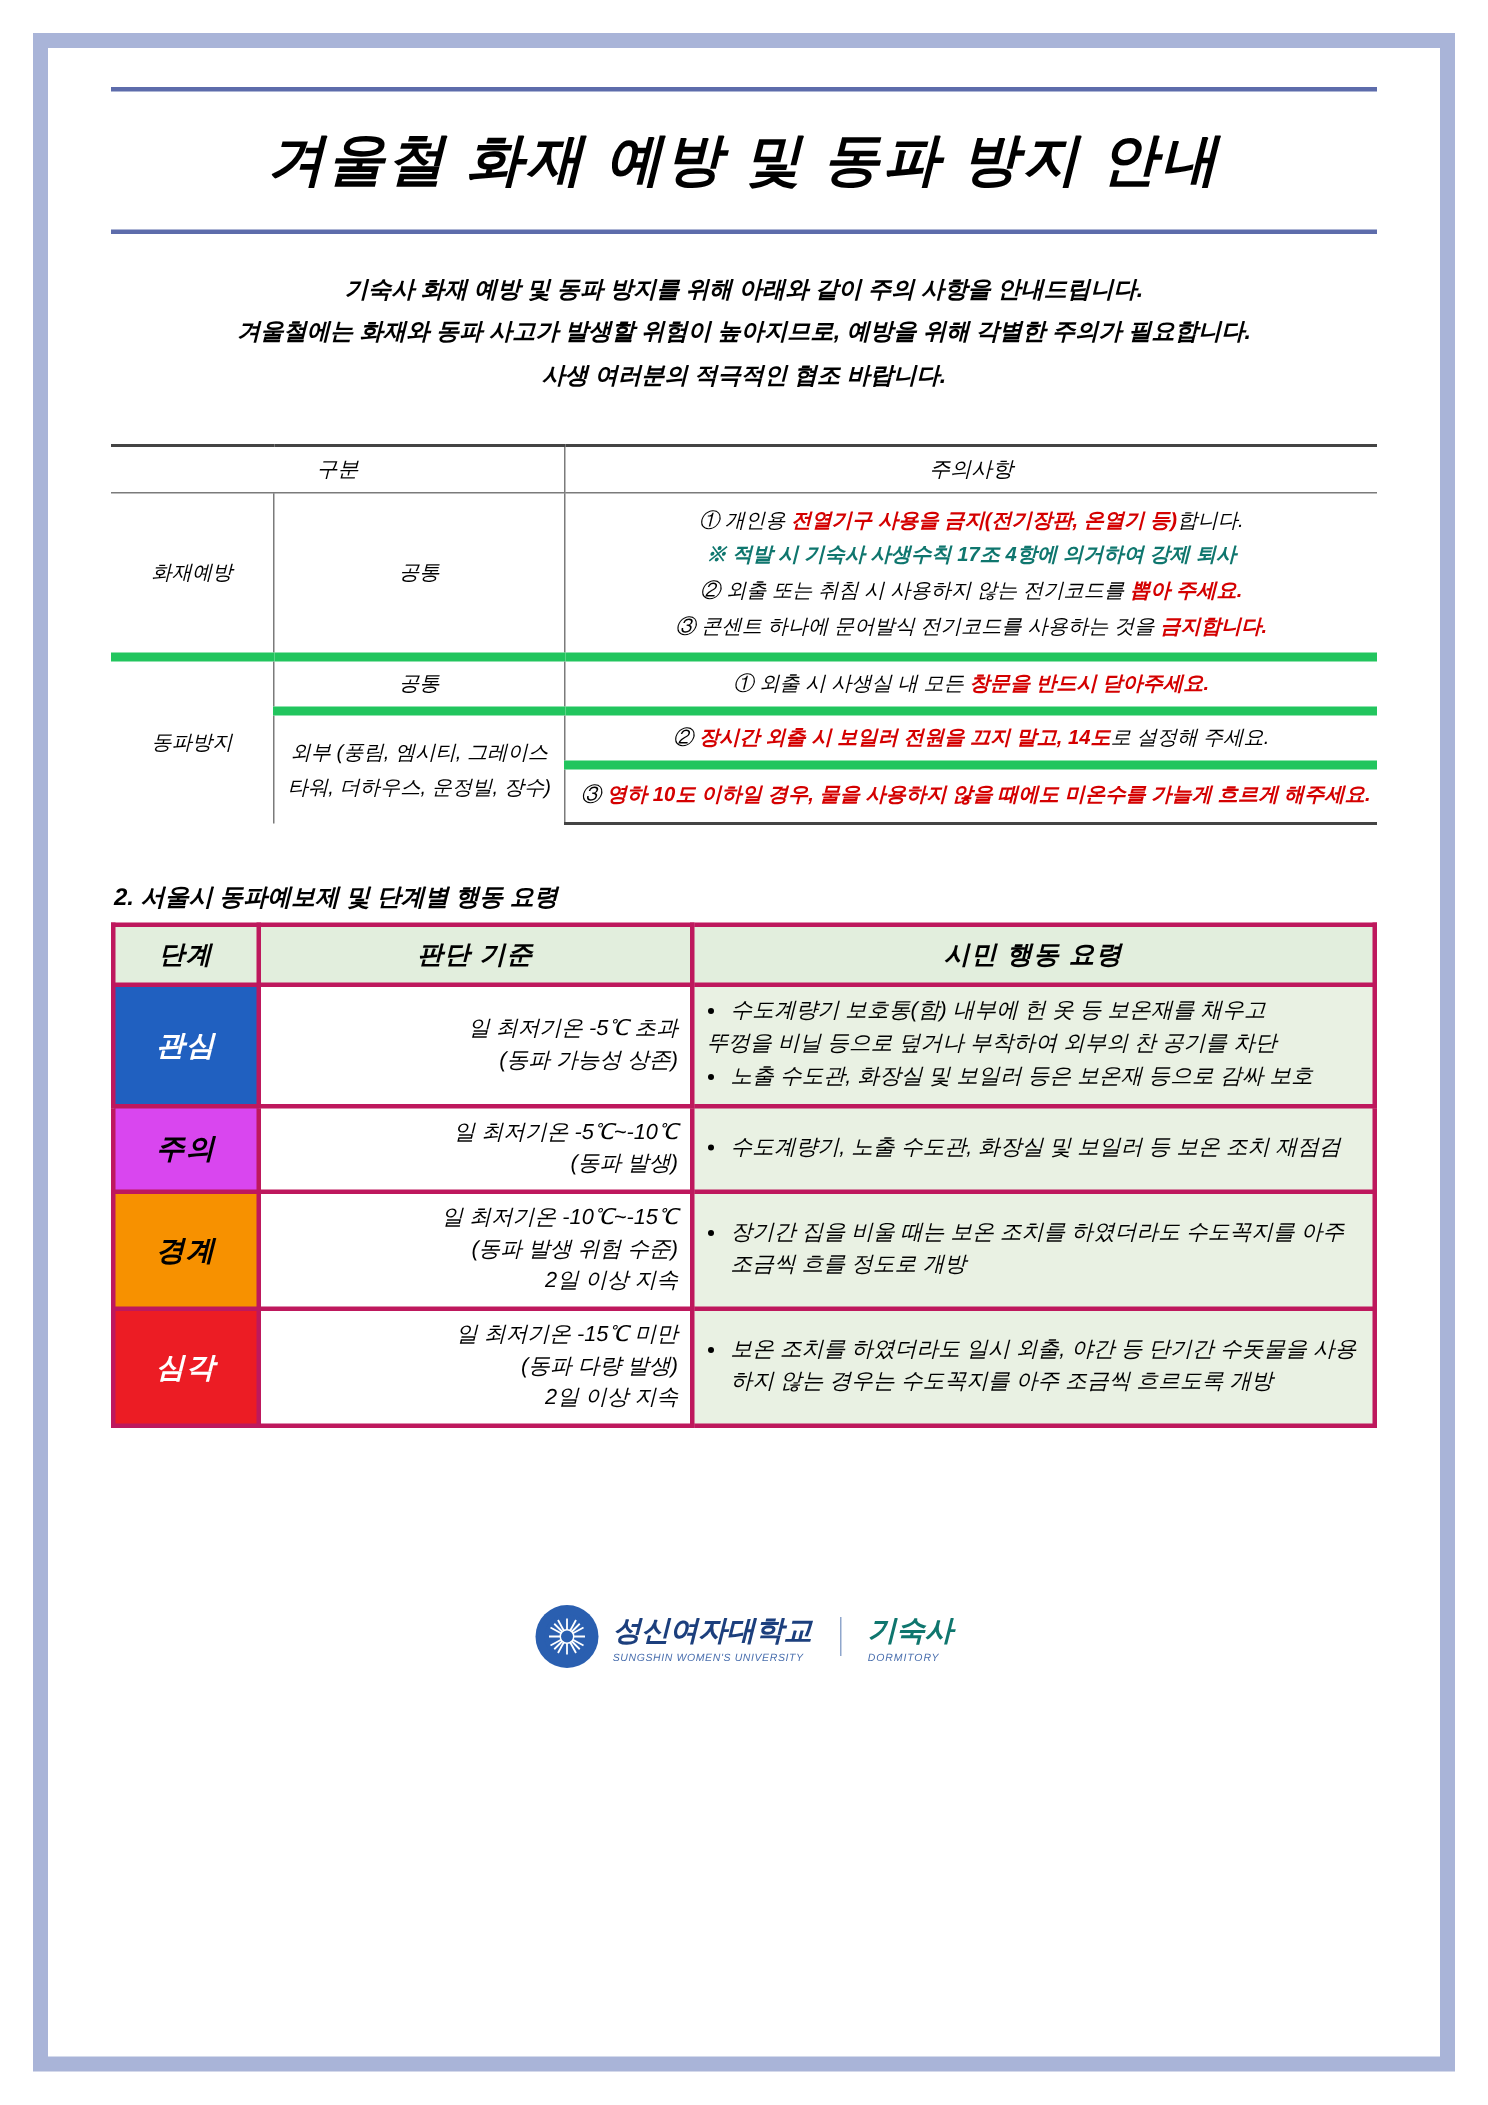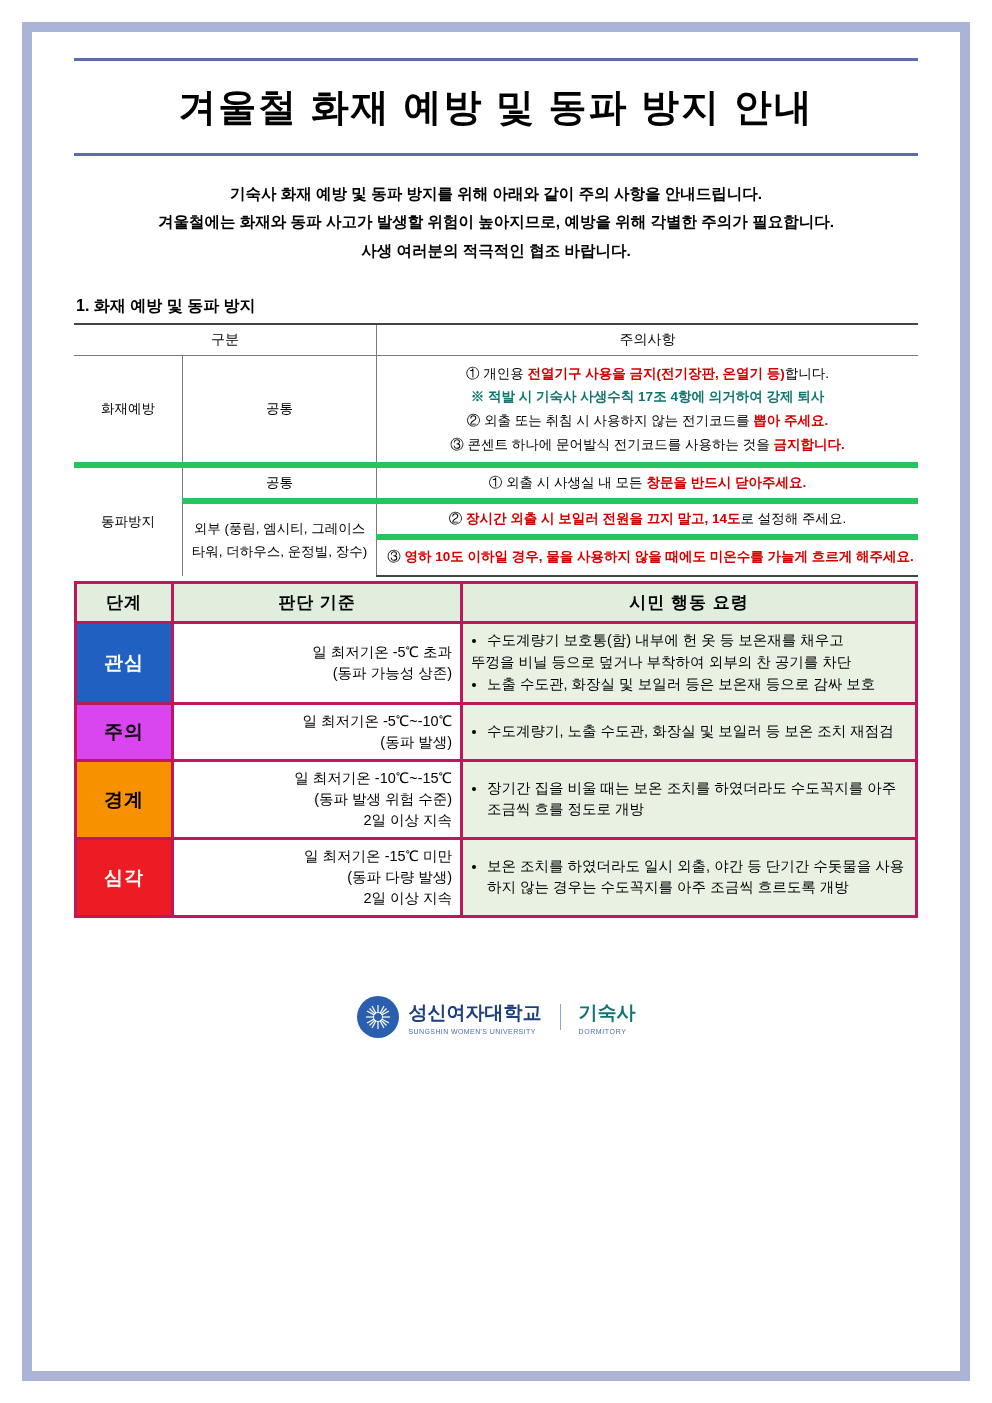--- a/index.html
+++ b/index.html
@@ -13,20 +13,21 @@
     font-family: "Liberation Sans", sans-serif;
     color: #000000;
   }
   .page {
     position: relative;
     width: 866px;
     height: 1403px;
     box-sizing: border-box;
     padding: 22px;
     background: #ffffff;
+    font-style: italic;
   }
   .frame {
     box-sizing: border-box;
     width: 948px;
     height: 1359px;
     border: 10px solid #a9b4d8;
     background: #ffffff;
     padding: 18px 30px 10px 30px;
   }
   .inner {
@@ -149,21 +150,21 @@
   table.t2 td.action li {
     margin: 0 0 1px 0;
   }
   .lvl-1 { background: #2060c0; }
   .lvl-2 { background: #d946ef; color: #000000 !important; }
   .lvl-3 { background: #f79100; color: #000000 !important; }
   .lvl-4 { background: #ec1c24; }
 
   
   .footer {
-    margin-top: 78px;
+    margin-top: 118px;
     display: flex;
     justify-content: center;
     align-items: center;
   }
   .logo-wrap {
     display: flex;
     align-items: center;
     gap: 10px;
   }
   .logo-mark {
@@ -215,21 +216,20 @@
       <div class="title-rule-top"></div>
       <h1 class="doc-title">겨울철 화재 예방 및 동파 방지 안내</h1>
       <div class="title-rule-bottom"></div>
 
       <div class="intro">
         <div>기숙사 화재 예방 및 동파 방지를 위해 아래와 같이 주의 사항을 안내드립니다.</div>
         <div>겨울철에는 화재와 동파 사고가 발생할 위험이 높아지므로, 예방을 위해 각별한 주의가 필요합니다.</div>
         <div>사생 여러분의 적극적인 협조 바랍니다.</div>
       </div>
 
-      <div class="section-head">1. 화재 예방 및 동파 방지</div>
 
       <table class="t1">
         <thead>
           <tr>
             <th colspan="2" class="vline">구분</th>
             <th>주의사항</th>
           </tr>
         </thead>
         <tbody>
           <tr>
@@ -263,20 +263,21 @@
             </td>
           </tr>
           <tr class="last-row">
             <td style="line-height:1.7;">
               <span>③ </span><span class="red bold">영하 10도 이하일 경우, 물을 사용하지 않을 때에도 미온수를 가늘게 흐르게 해주세요.</span>
             </td>
           </tr>
         </tbody>
       </table>
 
+      <div class="section-head" style="margin-top:38px;">2. 서울시 동파예보제 및 단계별 행동 요령</div>
 
       <table class="t2">
         <thead>
           <tr>
             <th>단계</th>
             <th>판단 기준</th>
             <th>시민 행동 요령</th>
           </tr>
         </thead>
         <tbody>

